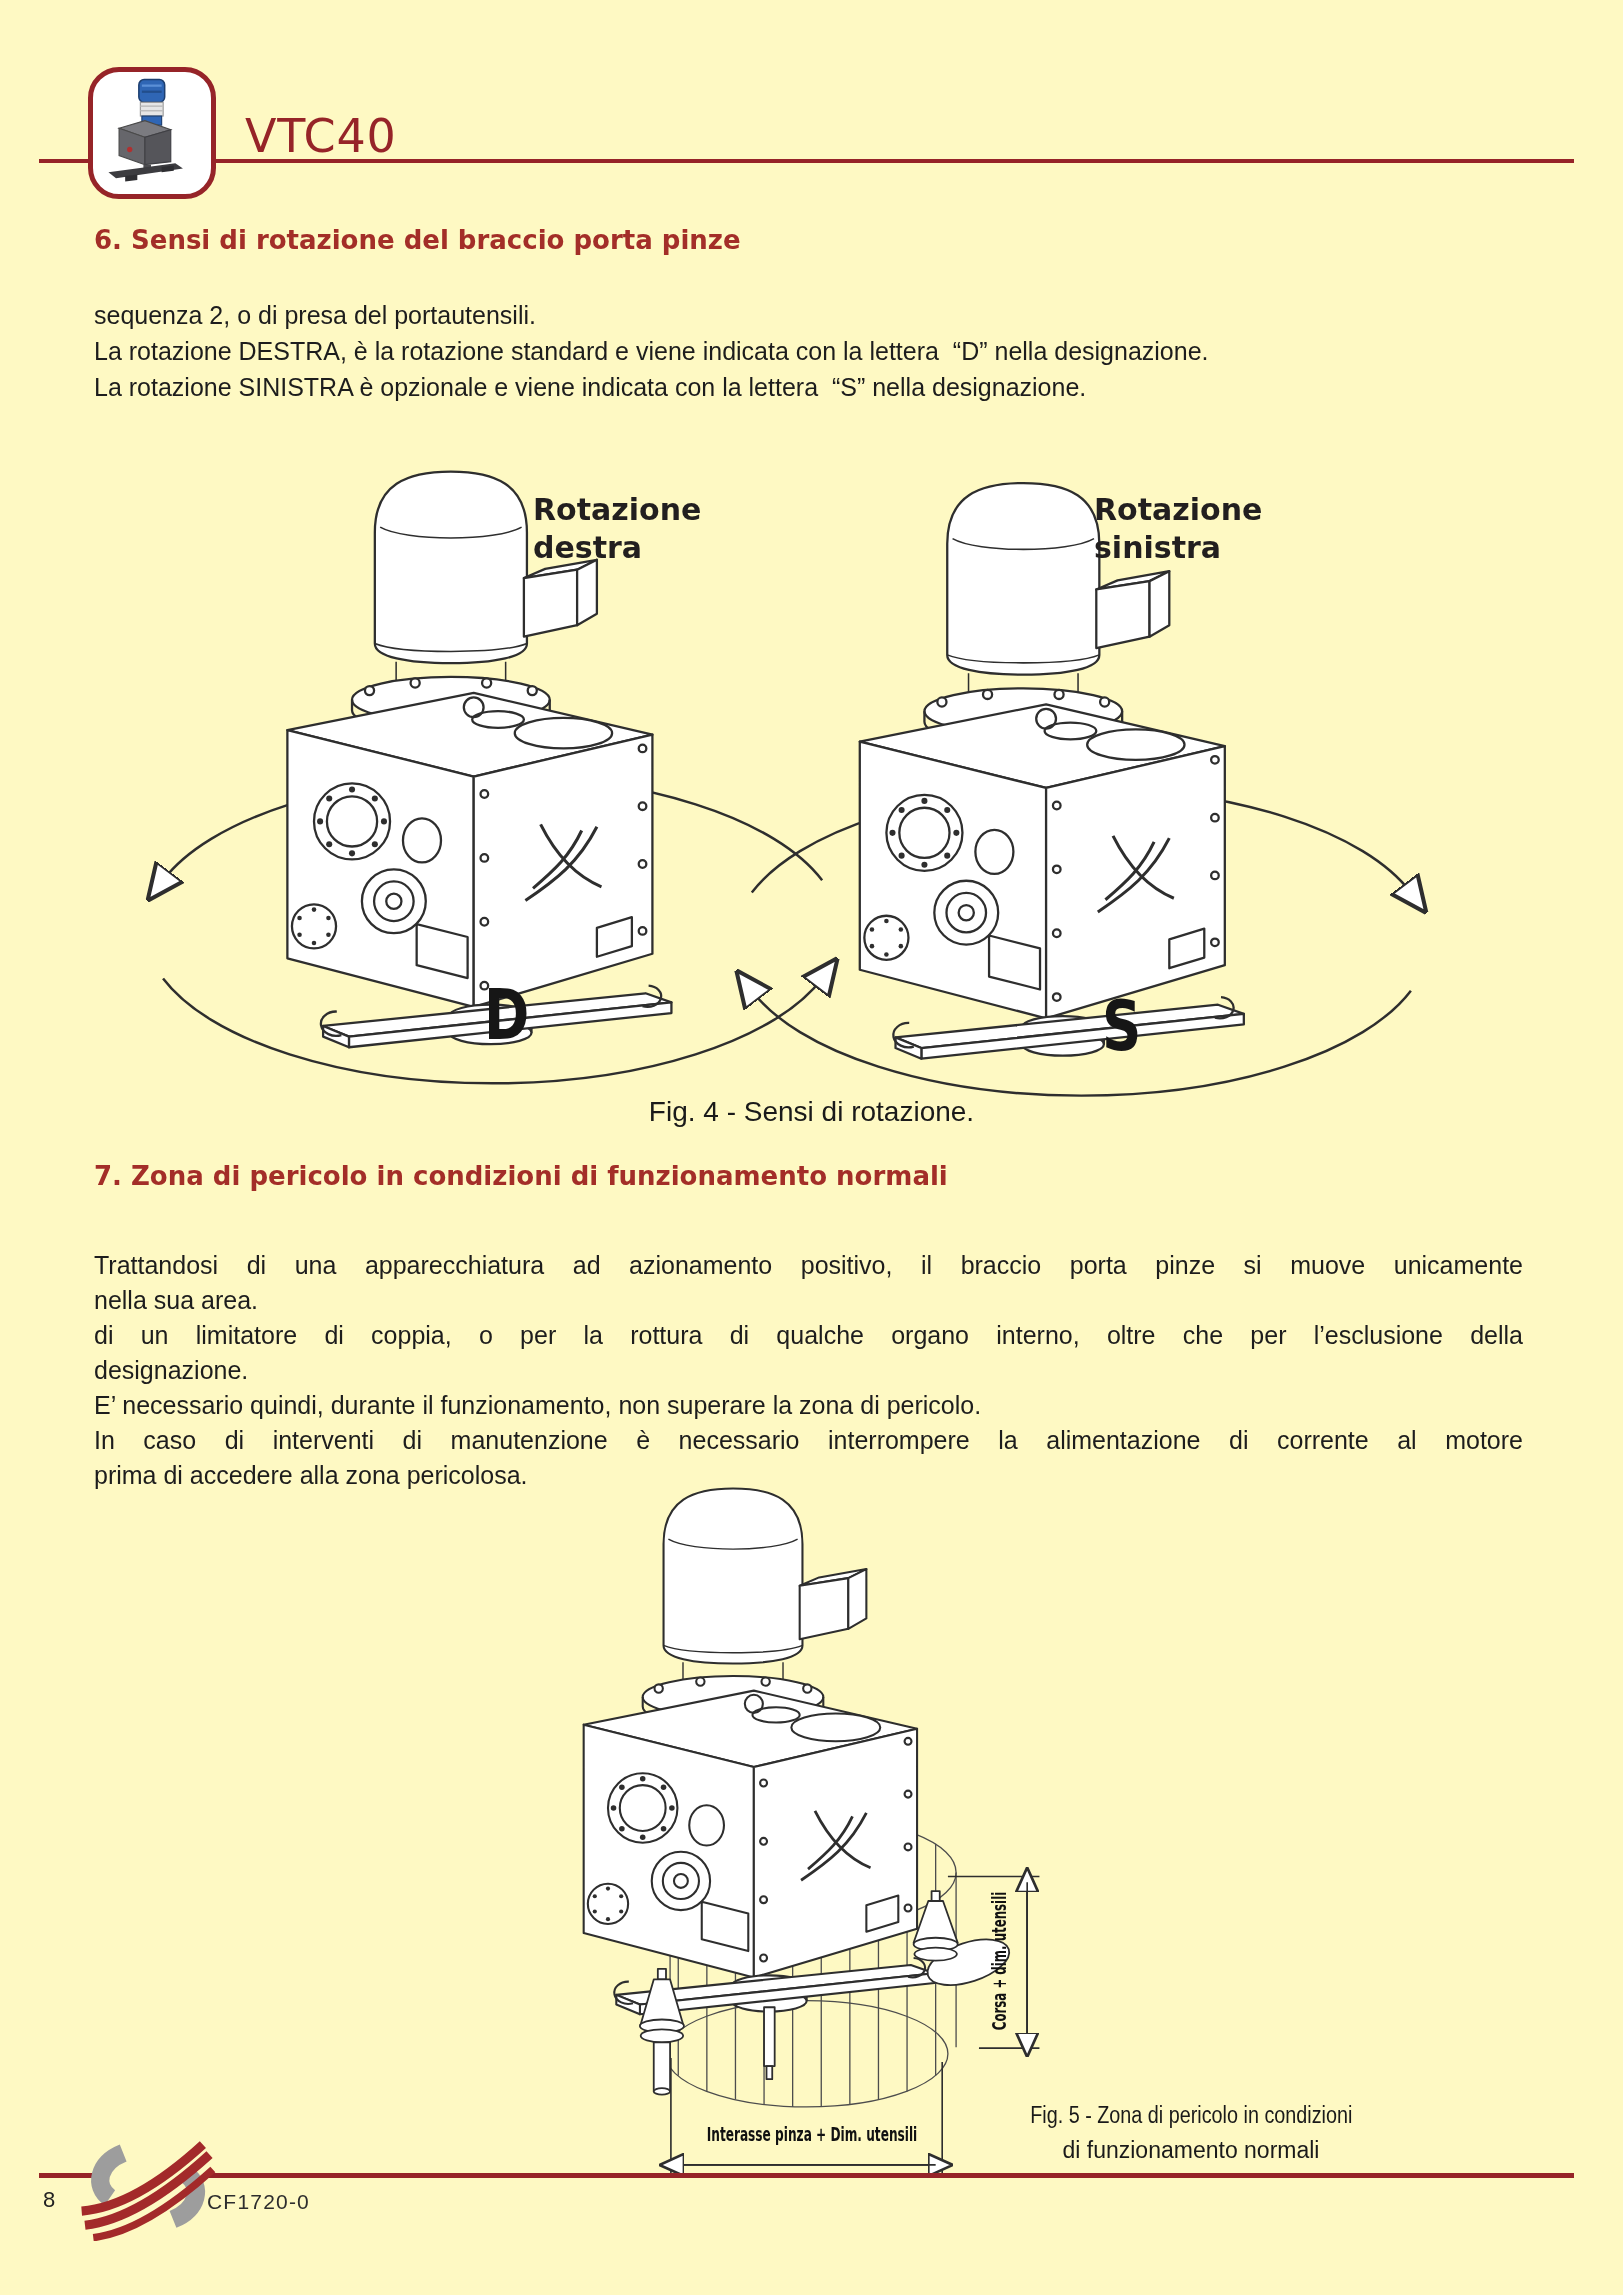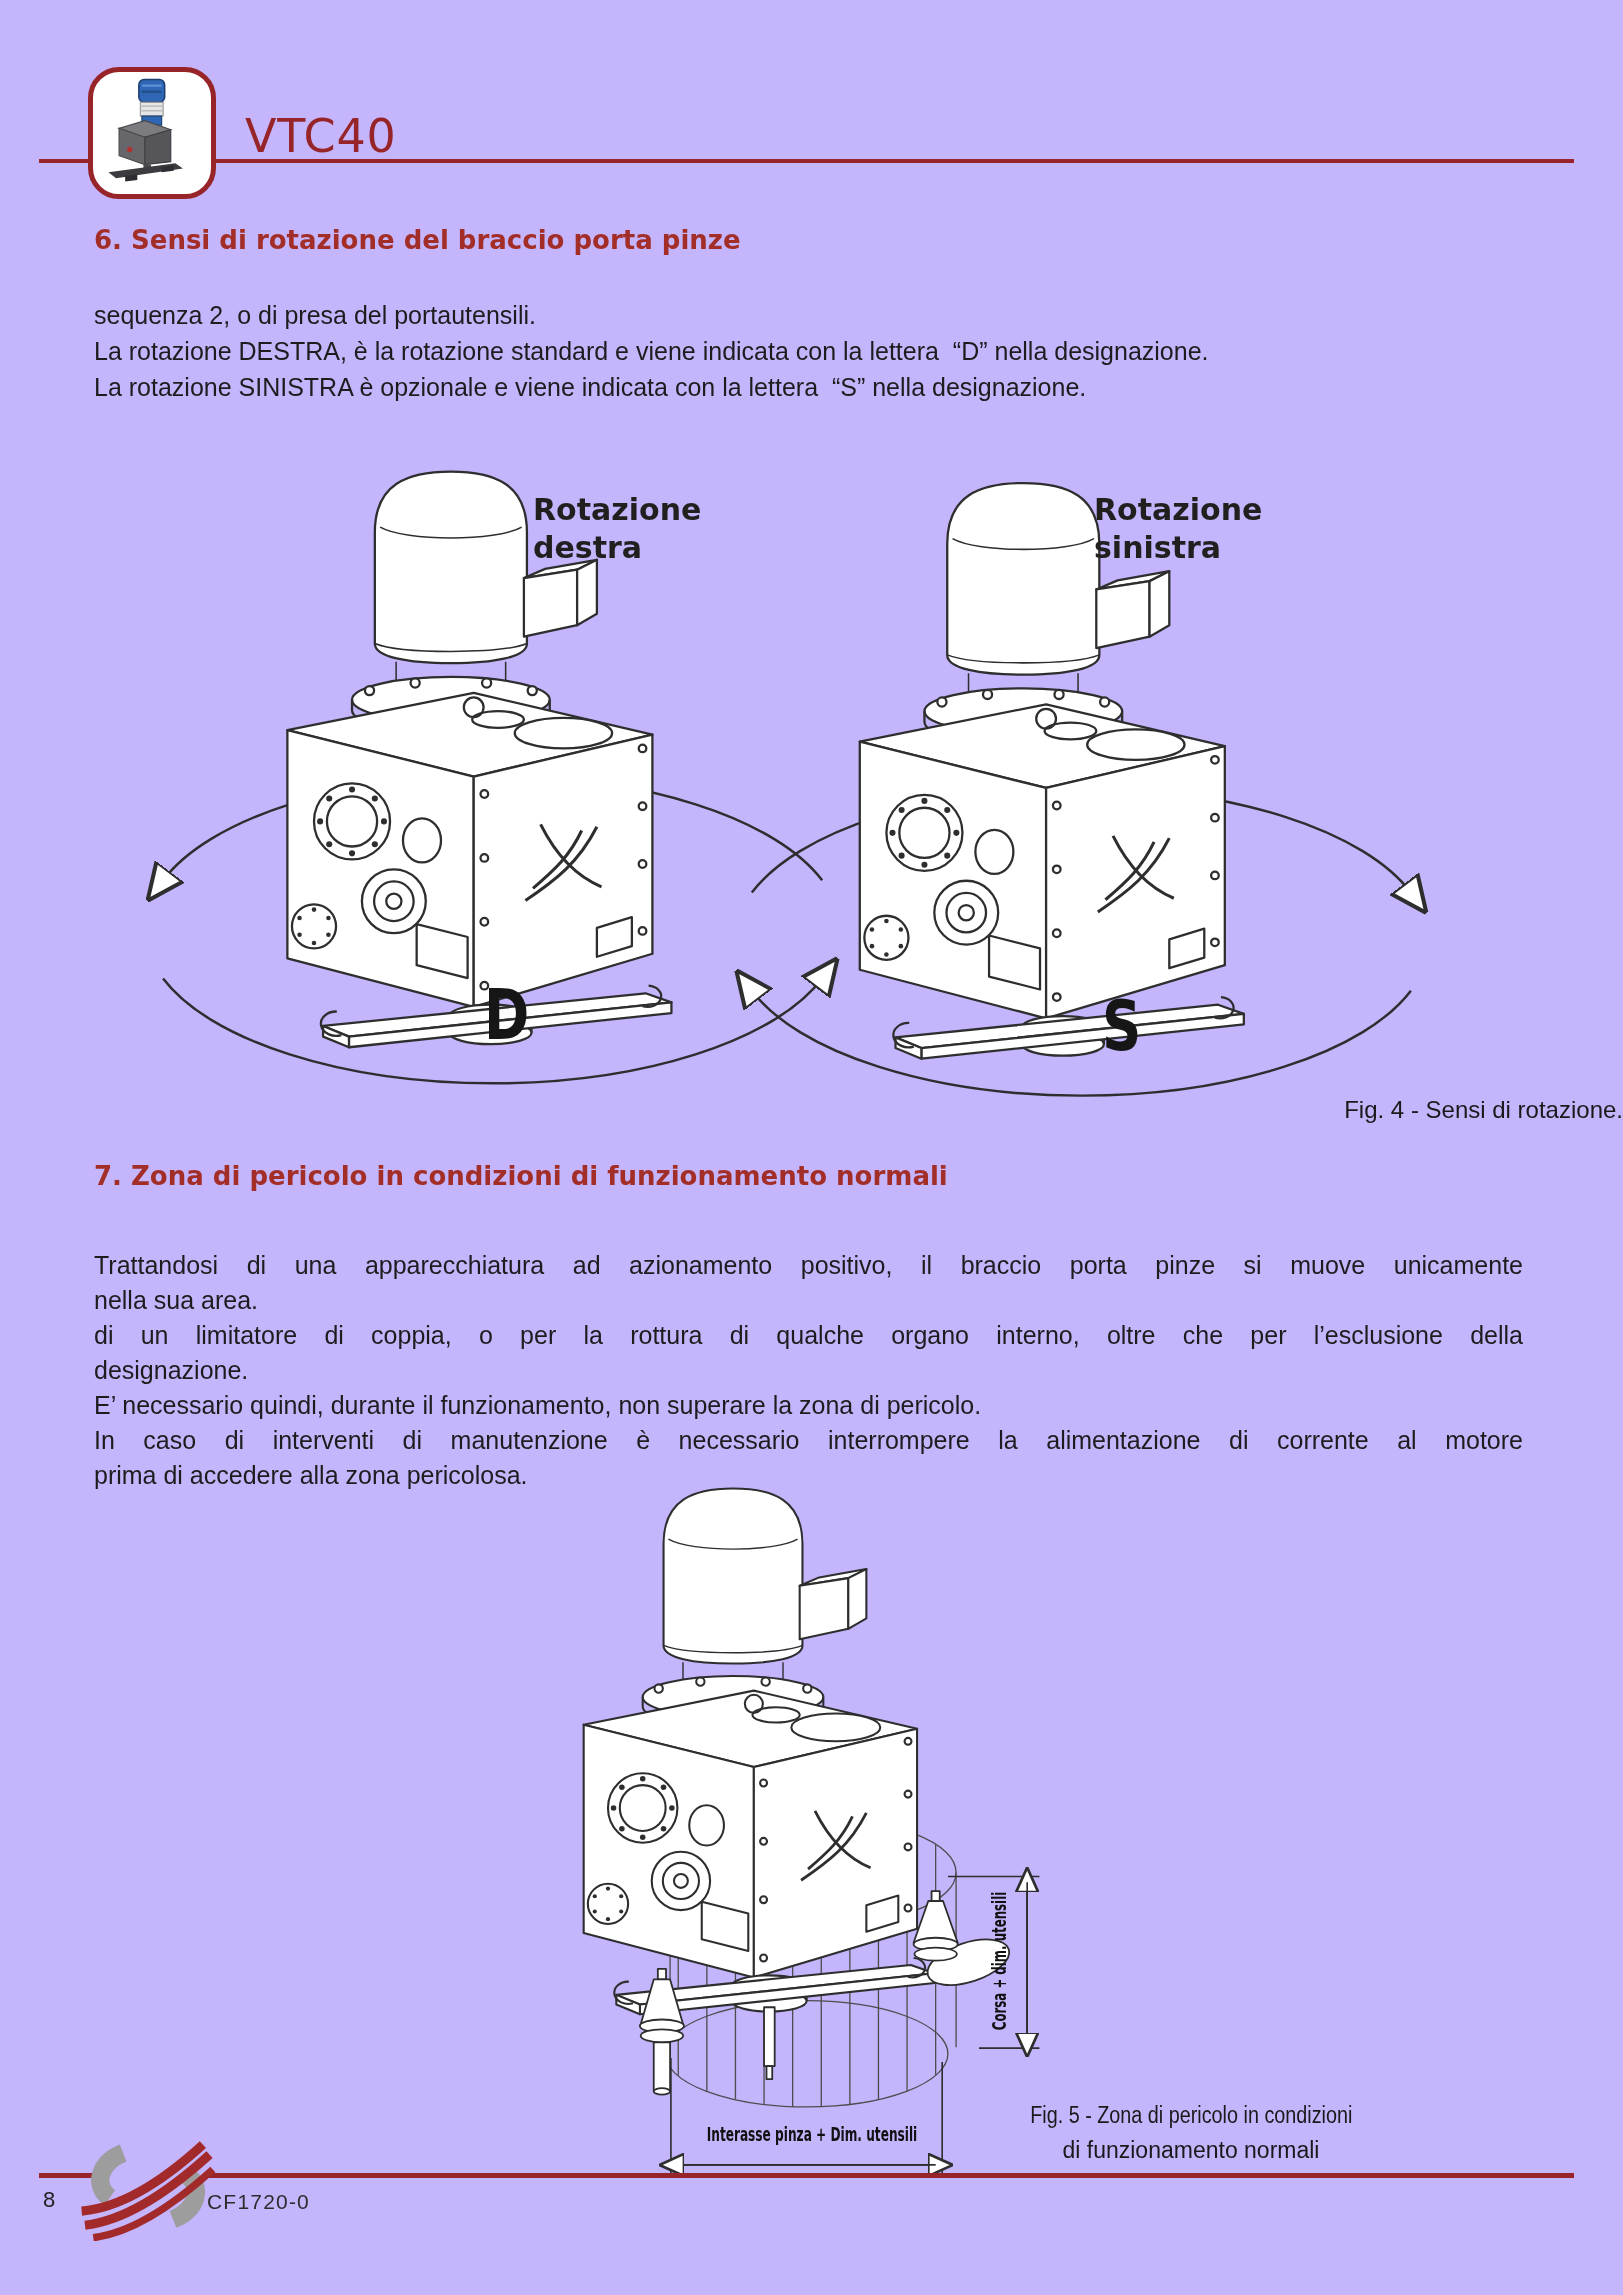--- a/index.html
+++ b/index.html
@@ -2,21 +2,21 @@
 <html style="--accent: #962428; --heading: #a32e28; --ink: #1d1d1d;font-size:13px"><head>
 <meta charset="utf-8">
 <style>
   :root{
     --accent:#962428;
     --heading:#a32e28;
     --ink:#1d1d1d;
   }
   *{box-sizing:border-box;}
   html,body{margin:0;padding:0;background:#fff;}
-  .page{position:relative;width:1623px;height:2295px;background:#c4b5fd;overflow:hidden;
+  .page{position:relative;width:1623px;height:2295px;background:#fef9c3;overflow:hidden;
         font-family:"Liberation Sans",sans-serif;color:var(--ink);}
 
   
   .top-rule{position:absolute;left:39px;top:159px;width:1535px;height:4.1px;background:var(--accent);z-index:1;}
   .logo-badge{position:absolute;left:88px;top:67px;width:128px;height:132px;background:#fff;
               border:5.7px solid var(--accent);border-radius:31px;z-index:2;}
   .logo-badge svg{position:absolute;left:3.3px;top:3.3px;}
   .product-title{position:absolute;left:245px;top:113px;z-index:2;
                  font-family:"DejaVu Sans",sans-serif;font-size:46px;line-height:46px;
                  color:var(--accent);letter-spacing:0.8px;}
@@ -37,22 +37,22 @@
   .fig4-svg{position:absolute;left:59px;top:451px;width:1505px;height:646px;}
   .rot-label{position:absolute;width:204px;z-index:3;
              font-family:"DejaVu Sans",sans-serif;font-weight:bold;font-size:30px;line-height:38px;color:#221f1f;}
   #label-destra{left:533px;top:491px;}
   #label-sinistra{left:1094px;top:491px;}
   .dir-letter{position:absolute;z-index:3;font-family:"DejaVu Sans",sans-serif;font-weight:bold;
               font-size:70px;line-height:70px;color:#161616;}
   .dir-letter span{display:inline-block;transform:scaleX(.78);transform-origin:left bottom;}
   #letter-d{left:484px;top:980px;}
   #letter-s{left:1102px;top:991px;}
-  .fig4-caption{position:absolute;left:0;top:1096px;width:100%;text-align:right;
-                font-size:24px;color:#1a1a1a;}
+  .fig4-caption{position:absolute;left:0;top:1096px;width:100%;text-align:center;
+                font-size:28px;color:#1a1a1a;}
 
   
   .fig5-svg{position:absolute;left:523px;top:1480px;width:572px;height:699px;}
   .dim-v{position:absolute;left:999px;top:1961px;z-index:3;white-space:nowrap;
          font-family:"DejaVu Sans",sans-serif;font-weight:bold;font-size:19px;color:#111;
          transform:translate(-50%,-50%) rotate(-90deg) scaleX(.62);}
   .dim-h{position:absolute;left:812px;top:2123px;z-index:3;white-space:nowrap;
          font-family:"DejaVu Sans",sans-serif;font-weight:bold;font-size:19.6px;color:#111;
          transform:translateX(-50%) scaleX(.62);}
   .fig5-caption{position:absolute;left:999px;top:2098px;width:384px;text-align:center;

